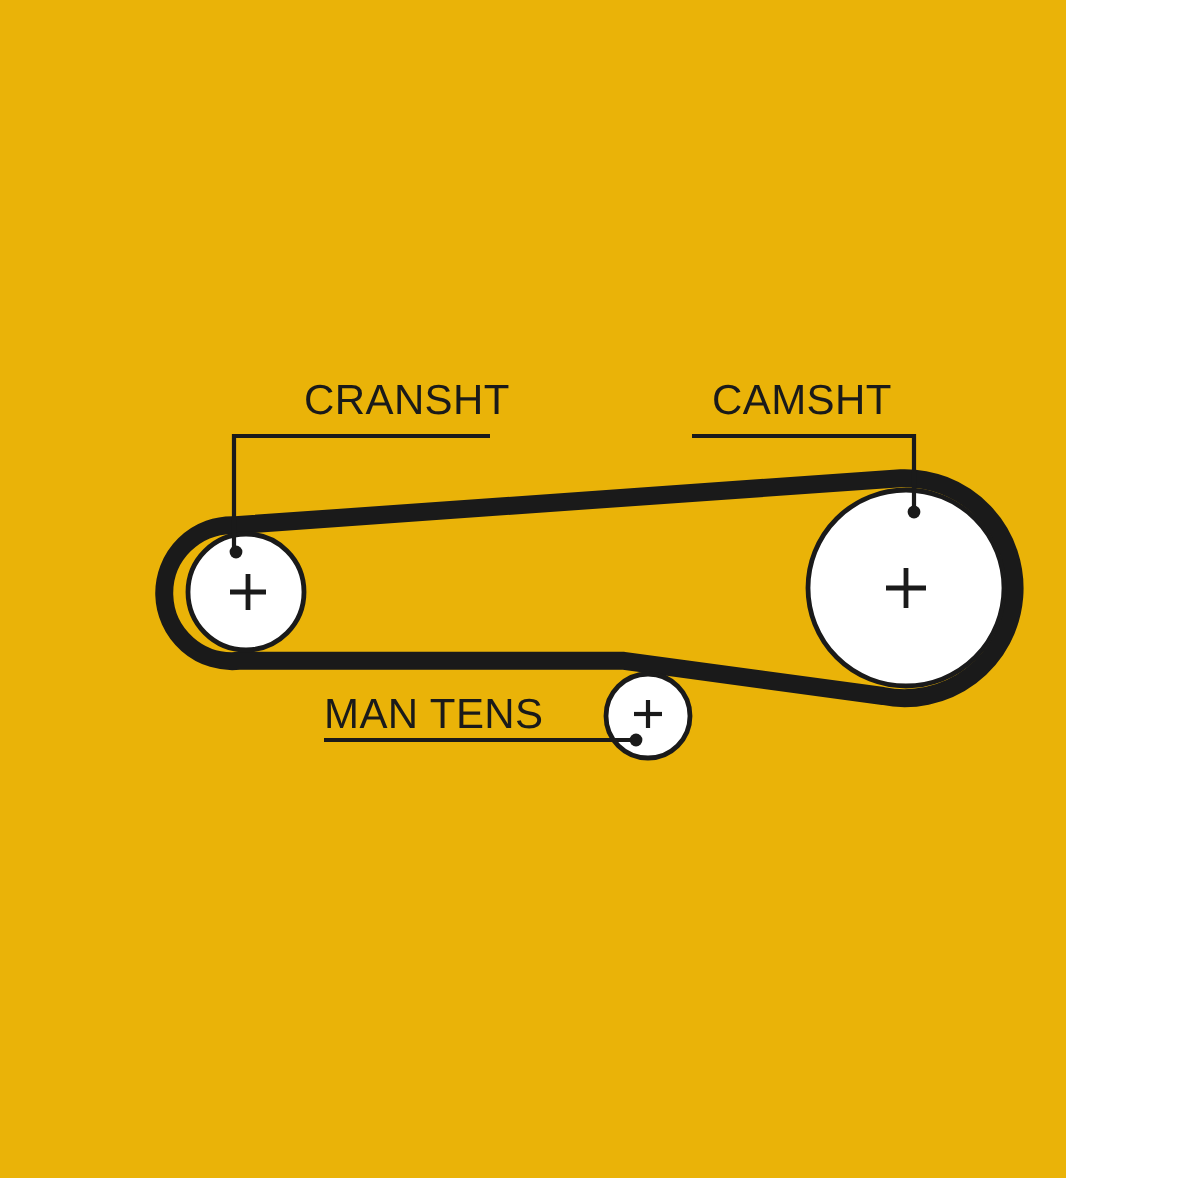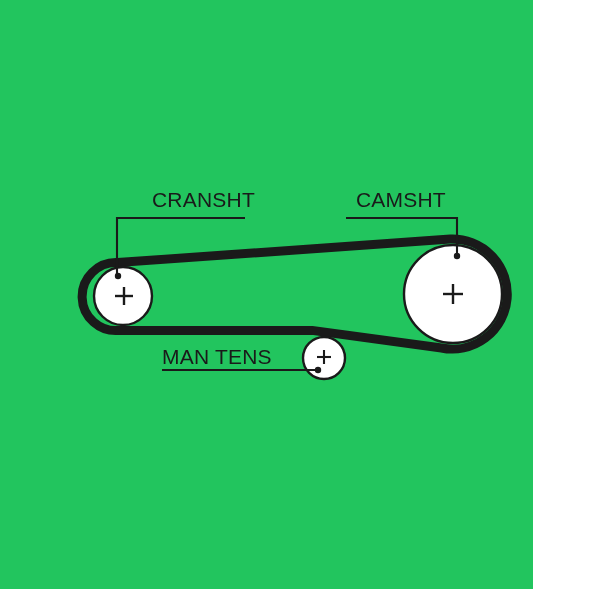--- a/index.html
+++ b/index.html
@@ -10,21 +10,21 @@
   body {
     width: 600px;
     height: 589px;
     font-family: "Liberation Sans", sans-serif;
     overflow: hidden;
   }
   #diagram-root {
     position: relative;
     width: 533px;
     height: 589px;
-    background: #22c55e;
+    background: #eab308;
   }
   svg.diagram {
     display: block;
     width: 600px;
     height: 589px;
   }
   .belt-stroke {
     fill: none;
     stroke: #1a1a1a;
   }

